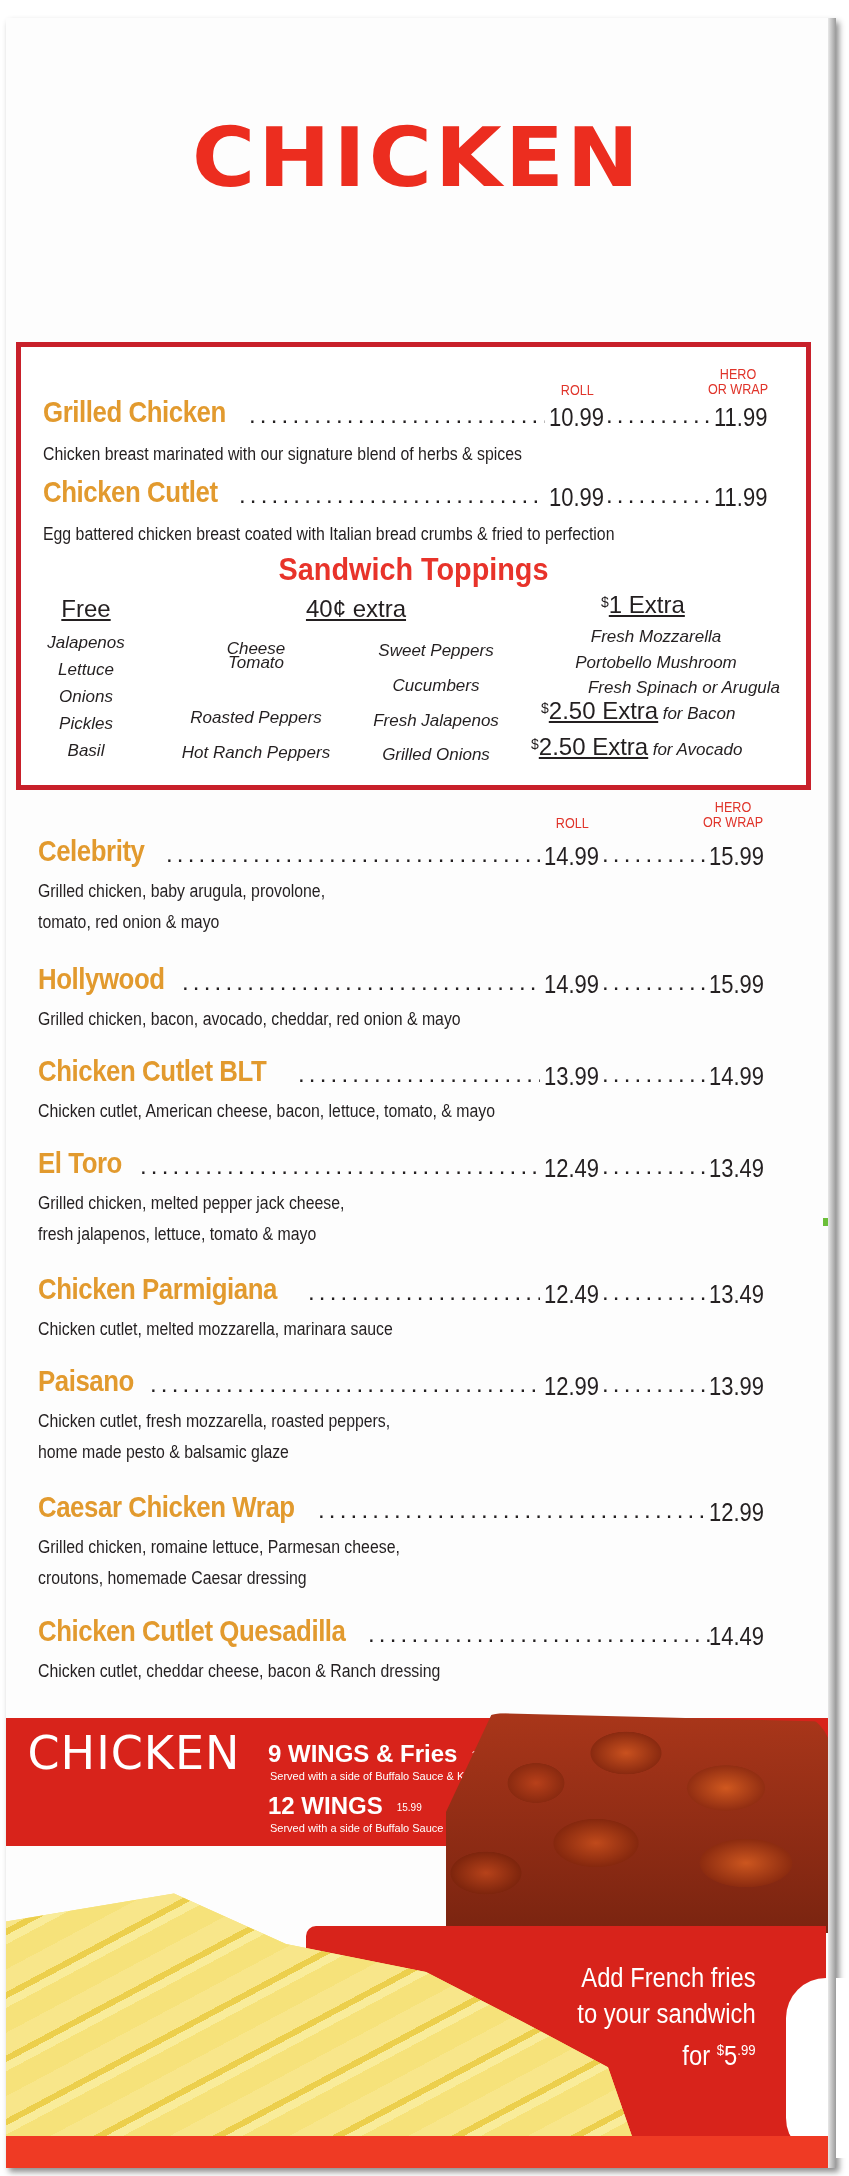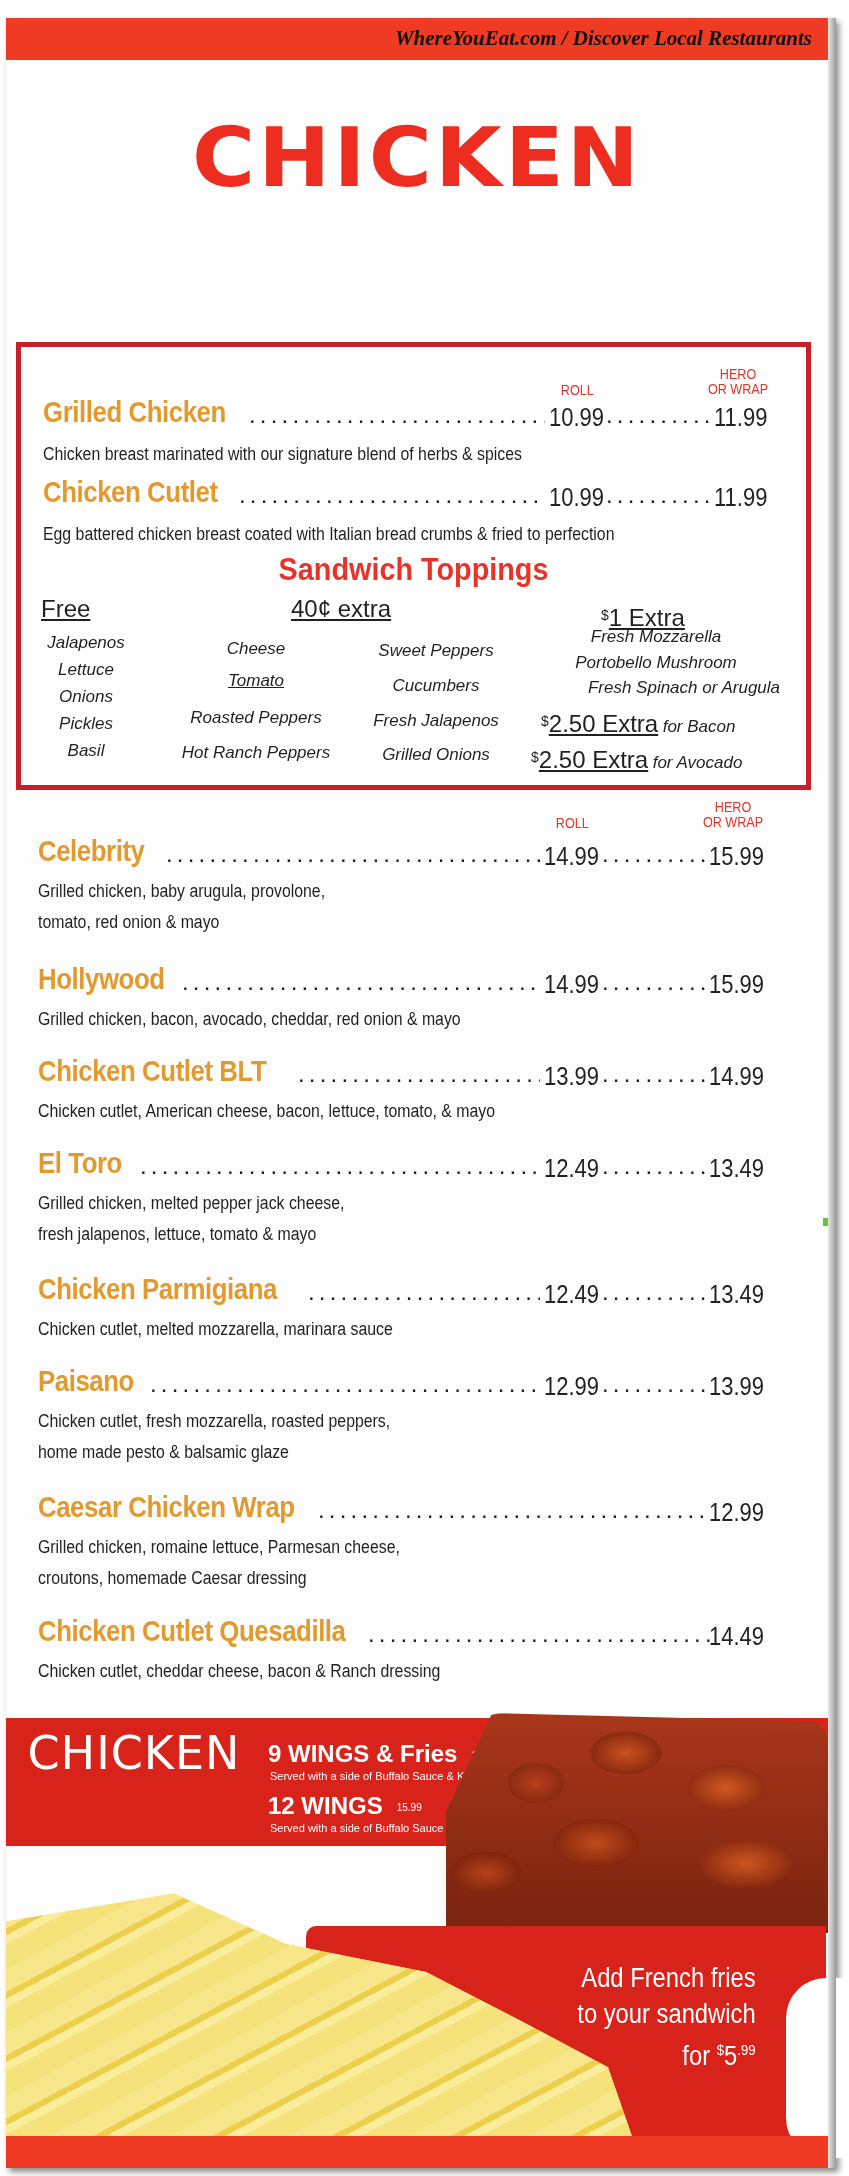--- a/index.html
+++ b/index.html
@@ -66,28 +66,28 @@
     position: absolute; font-size: 18px; color: #231f20; line-height: 31px;
     transform-origin: left top; transform: scaleX(0.88); white-space: nowrap;
   }
 
   .toppings-title {
     position: absolute; left: 0; width: 785px; top: 210px; text-align: center;
     font-weight: bold; color: #e8332a; font-size: 32px; transform: scaleX(0.9);
   }
   .top-head {
     position: absolute; font-size: 24px; text-decoration: underline; color: #231f20;
-    text-align: left;
+    text-align: center;
   }
   .top-item {
     position: absolute; font-style: italic; font-size: 17px; color: #231f20;
     text-align: center; white-space: nowrap;
   }
   .extra-line {
-    position: absolute; white-space: nowrap; color: #231f20; margin-top: 13px;
+    position: absolute; white-space: nowrap; color: #231f20;
   }
   .extra-line sup { font-size: 14px; }
   .extra-line .big { font-size: 24px; text-decoration: underline; }
   .extra-line .small { font-size: 17px; font-style: italic; }
 
   .wings-band {
     position: absolute; left: 0; top: 1700px; width: 822px; height: 128px;
     background: #d8231b;
   }
   .wings-title {
@@ -140,23 +140,20 @@
     position: absolute; right: 80px; top: 1942px; text-align: right;
     color: #ffffff; font-size: 27px; line-height: 36px; white-space: nowrap;
     transform-origin: right top; transform: scaleX(0.88);
   }
   .fries-text sup { font-size: 15px; }
 </style>
 </head>
 <body>
 
 <div class="page">
-  <div class="top-bar">
-    <span class="top-bar-text">WhereYouEat.com / Discover Local Restaurants</span>
-  </div>
 
   <div class="main-title title-1">CHICKEN</div>
 
   <div class="box">
     <div class="col-head" style="left:538px; top:36px;">ROLL</div>
     <div class="col-head" style="left:672px; top:20px; width:90px;">
       <div>HERO</div>
       <div>OR WRAP</div>
     </div>
 
@@ -178,21 +175,21 @@
 
     <div class="top-head" style="left:20px; top:248px; width:90px;">Free</div>
     <div class="top-item" style="left:0px; top:286px; width:130px;">Jalapenos</div>
     <div class="top-item" style="left:0px; top:313px; width:130px;">Lettuce</div>
     <div class="top-item" style="left:0px; top:340px; width:130px;">Onions</div>
     <div class="top-item" style="left:0px; top:367px; width:130px;">Pickles</div>
     <div class="top-item" style="left:0px; top:394px; width:130px;text-align:center;">Basil</div>
 
     <div class="top-head" style="left:270px; top:248px; width:130px;">40¢ extra</div>
     <div class="top-item" style="left:140px; top:292px; width:190px;">Cheese</div>
-    <div class="top-item" style="left:140px; top:324px; width:190px;text-decoration:underline;">Tomato</div>
+    <div class="top-item" style="left:140px; top:306px; width:190px;">Tomato</div>
     <div class="top-item" style="left:140px; top:361px; width:190px;">Roasted Peppers</div>
     <div class="top-item" style="left:140px; top:396px; width:190px;">Hot Ranch Peppers</div>
     <div class="top-item" style="left:330px; top:294px; width:170px;">Sweet Peppers</div>
     <div class="top-item" style="left:330px; top:329px; width:170px;">Cucumbers</div>
     <div class="top-item" style="left:330px; top:364px; width:170px;">Fresh Jalapenos</div>
     <div class="top-item" style="left:330px; top:398px; width:170px;text-align:center;">Grilled Onions</div>
 
     <div class="extra-line" style="left:580px; top:244px;">
       <sup>$</sup><span class="big">1 Extra</span>
     </div>

